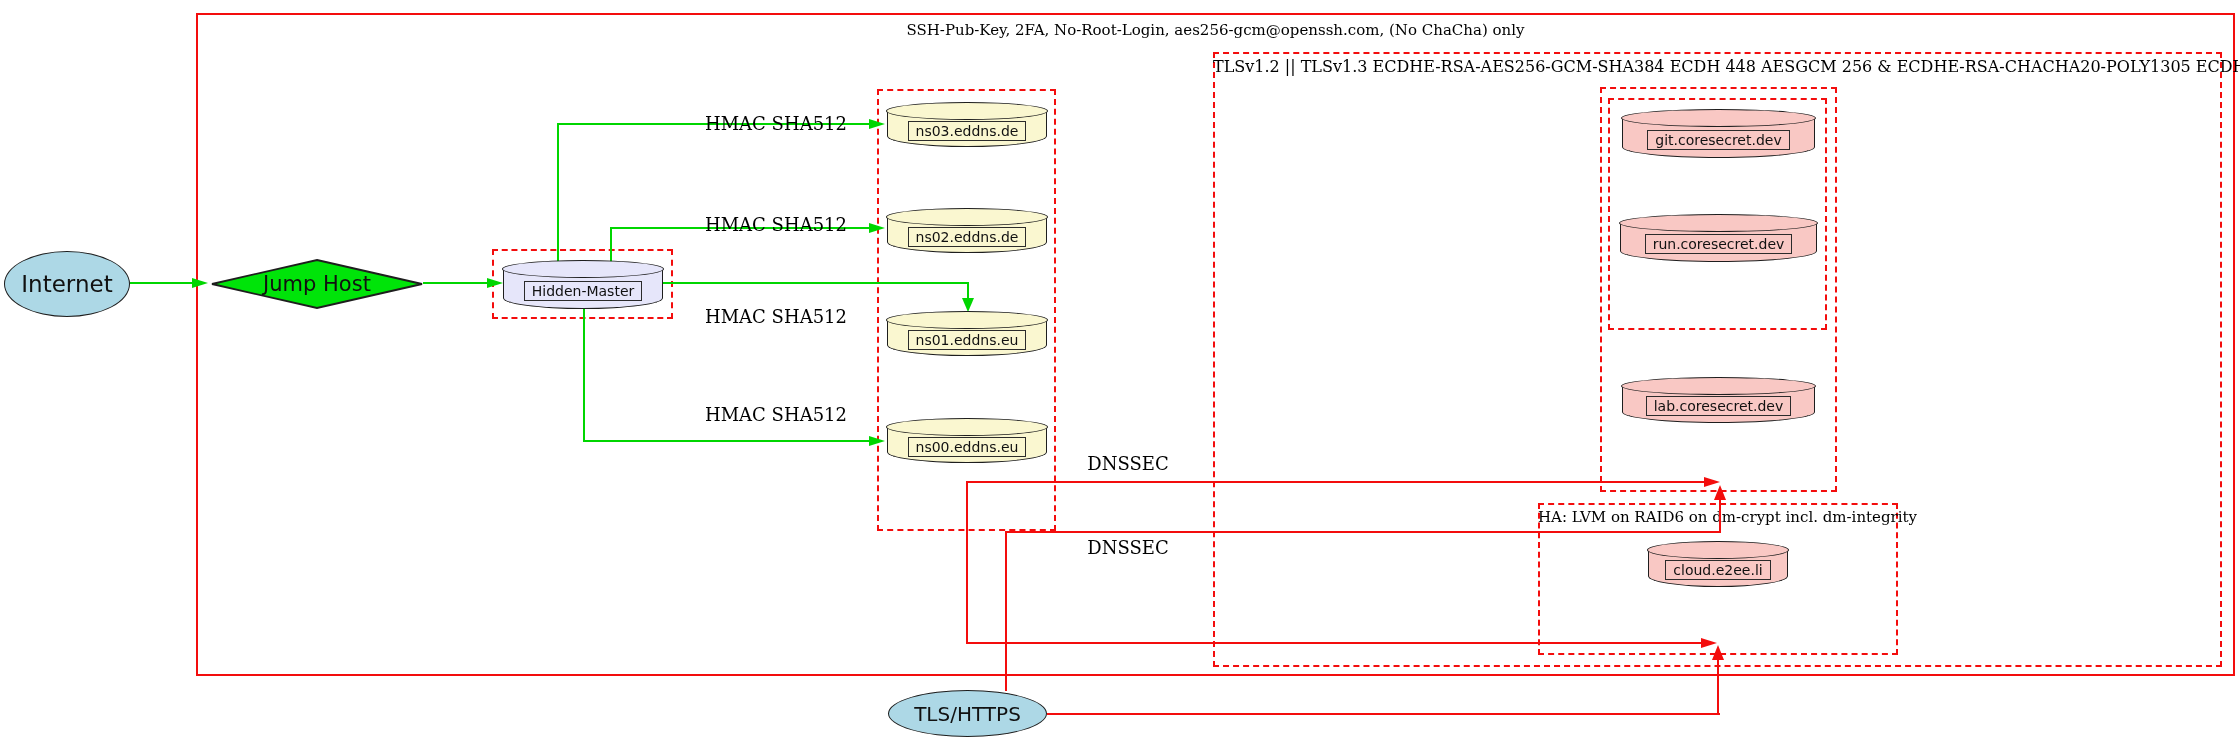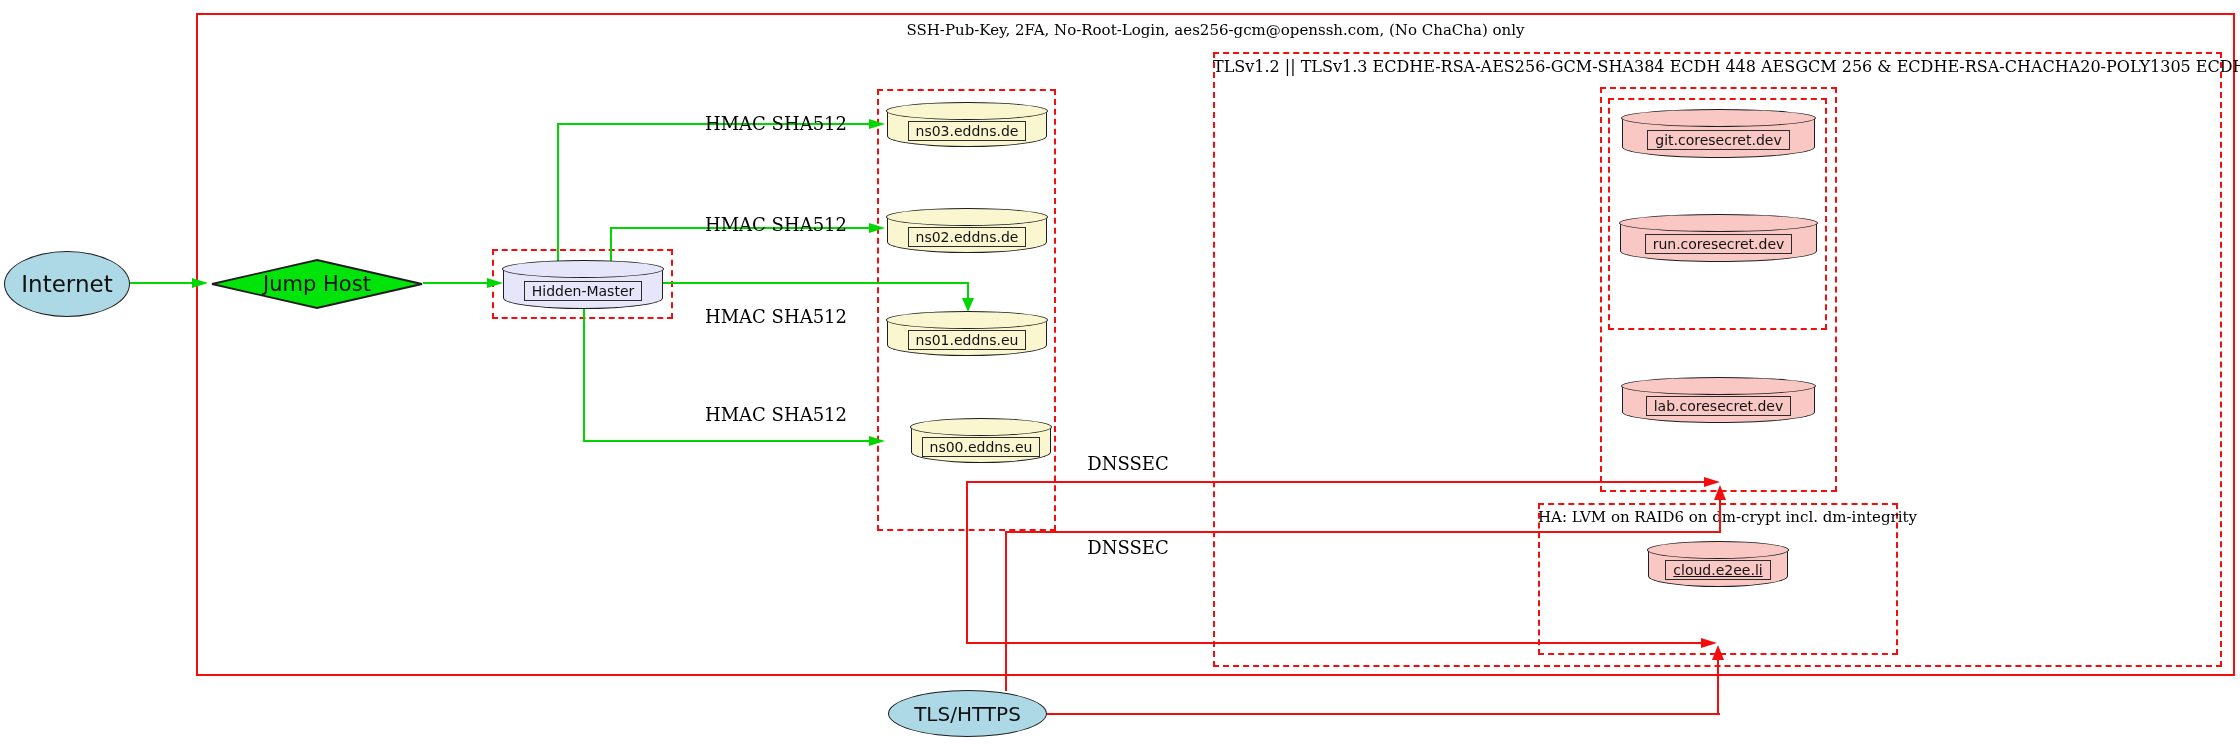--- a/index.html
+++ b/index.html
@@ -119,34 +119,34 @@
 
   <div class="node cyl" style="left:887px;top:111px;width:160px;height:36px;background:var(--yel);">
     <span class="cyl-label">ns03.eddns.de</span>
   </div>
   <div class="node cyl" style="left:887px;top:217px;width:160px;height:36px;background:var(--yel);">
     <span class="cyl-label">ns02.eddns.de</span>
   </div>
   <div class="node cyl" style="left:887px;top:320px;width:160px;height:36px;background:var(--yel);">
     <span class="cyl-label">ns01.eddns.eu</span>
   </div>
-  <div class="node cyl" style="left:887px;top:427px;width:140px;height:36px;background:var(--yel);margin-left:24px;">
+  <div class="node cyl" style="left:887px;top:427px;width:160px;height:36px;background:var(--yel);">
     <span class="cyl-label">ns00.eddns.eu</span>
   </div>
 
   <div class="node cyl" style="left:1622px;top:118px;width:193px;height:40px;background:var(--pink);">
     <span class="cyl-label">git.coresecret.dev</span>
   </div>
   <div class="node cyl" style="left:1622px;top:386px;width:193px;height:37px;background:var(--pink);">
     <span class="cyl-label">lab.coresecret.dev</span>
   </div>
   <div class="node cyl" style="left:1620px;top:223px;width:197px;height:39px;background:var(--pink);">
     <span class="cyl-label">run.coresecret.dev</span>
   </div>
-  <div class="node cyl" style="left:1648px;top:550px;width:140px;height:37px;background:var(--pink);text-decoration:underline;">
+  <div class="node cyl" style="left:1648px;top:550px;width:140px;height:37px;background:var(--pink);">
     <span class="cyl-label">cloud.e2ee.li</span>
   </div>
 
   <div class="node ellipse" style="left:888px;top:690px;width:159px;height:47px;background:var(--blue);">
     <span>TLS/HTTPS</span>
   </div>
 
 </div>
 
 </body></html>

